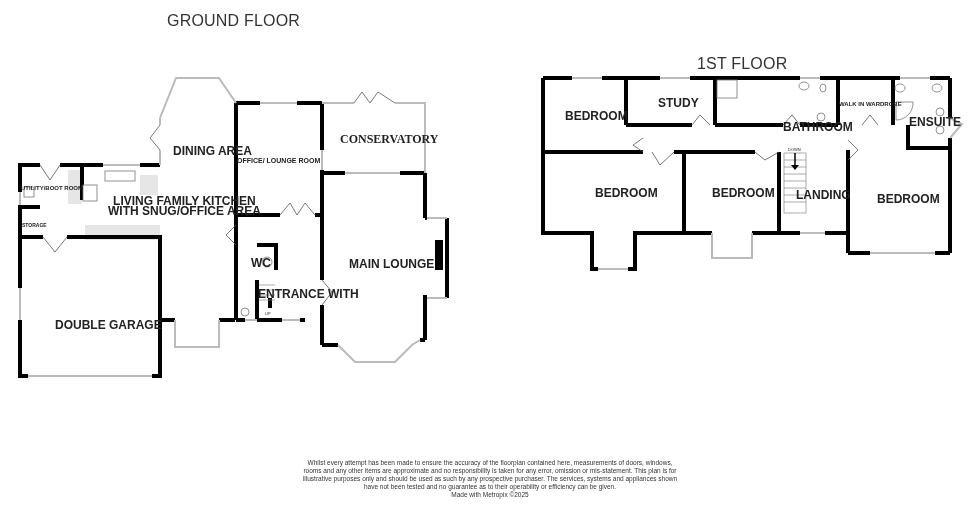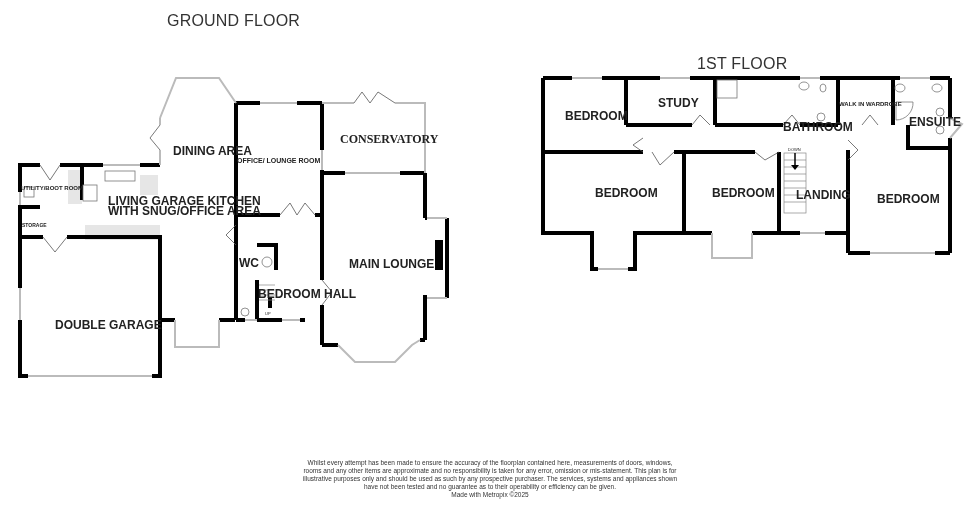--- a/index.html
+++ b/index.html
@@ -191,26 +191,26 @@
     <rect x="24" y="187" width="10" height="10"></rect>
   </g>
 </svg>
 
 <div class="room-label" style="left:173px; top:118px;margin-top:28px;">DINING AREA</div>
 <div class="room-label" style="left:237px; top:156px; font-size:7px;">OFFICE/ LOUNGE ROOM</div>
 <div class="room-label" style="left:340px; top:134px;font-family:Liberation Serif, serif;">CONSERVATORY</div>
 <div class="room-label small" style="left:21px; top:183px;">UTILITY/BOOT ROOM</div>
 <div class="room-label small" style="left:22px; top:220px; font-size:5px;">STORAGE</div>
 <div class="room-label" style="left:108px; top:196px;">
-  <div>LIVING GARAGE KITCHEN</div>
+  <div>LIVING FAMILY KITCHEN</div>
   <div>WITH SNUG/OFFICE AREA</div>
 </div>
 <div class="room-label" style="left:349px; top:259px;text-align:center;">MAIN LOUNGE</div>
-<div class="room-label" style="left:239px; top:258px;">WC</div>
-<div class="room-label" style="left:258px; top:289px;">BEDROOM HALL</div>
+<div class="room-label" style="left:251px; top:258px;">WC</div>
+<div class="room-label" style="left:258px; top:289px;">ENTRANCE WITH</div>
 <div class="room-label" style="left:55px; top:320px;">DOUBLE GARAGE</div>
 <div class="room-label small" style="left:265px; top:309px; font-size:4px; font-weight:normal;">UP</div>
 
 <div class="room-label" style="left:565px; top:111px;">BEDROOM</div>
 <div class="room-label" style="left:658px; top:98px;">STUDY</div>
 <div class="room-label" style="left:783px; top:98px;margin-top:24px;">BATHROOM</div>
 <div class="room-label small" style="left:839px; top:99px;">WALK IN WARDROBE</div>
 <div class="room-label" style="left:909px; top:117px;">ENSUITE</div>
 <div class="room-label" style="left:595px; top:188px;">BEDROOM</div>
 <div class="room-label" style="left:712px; top:188px;">BEDROOM</div>

